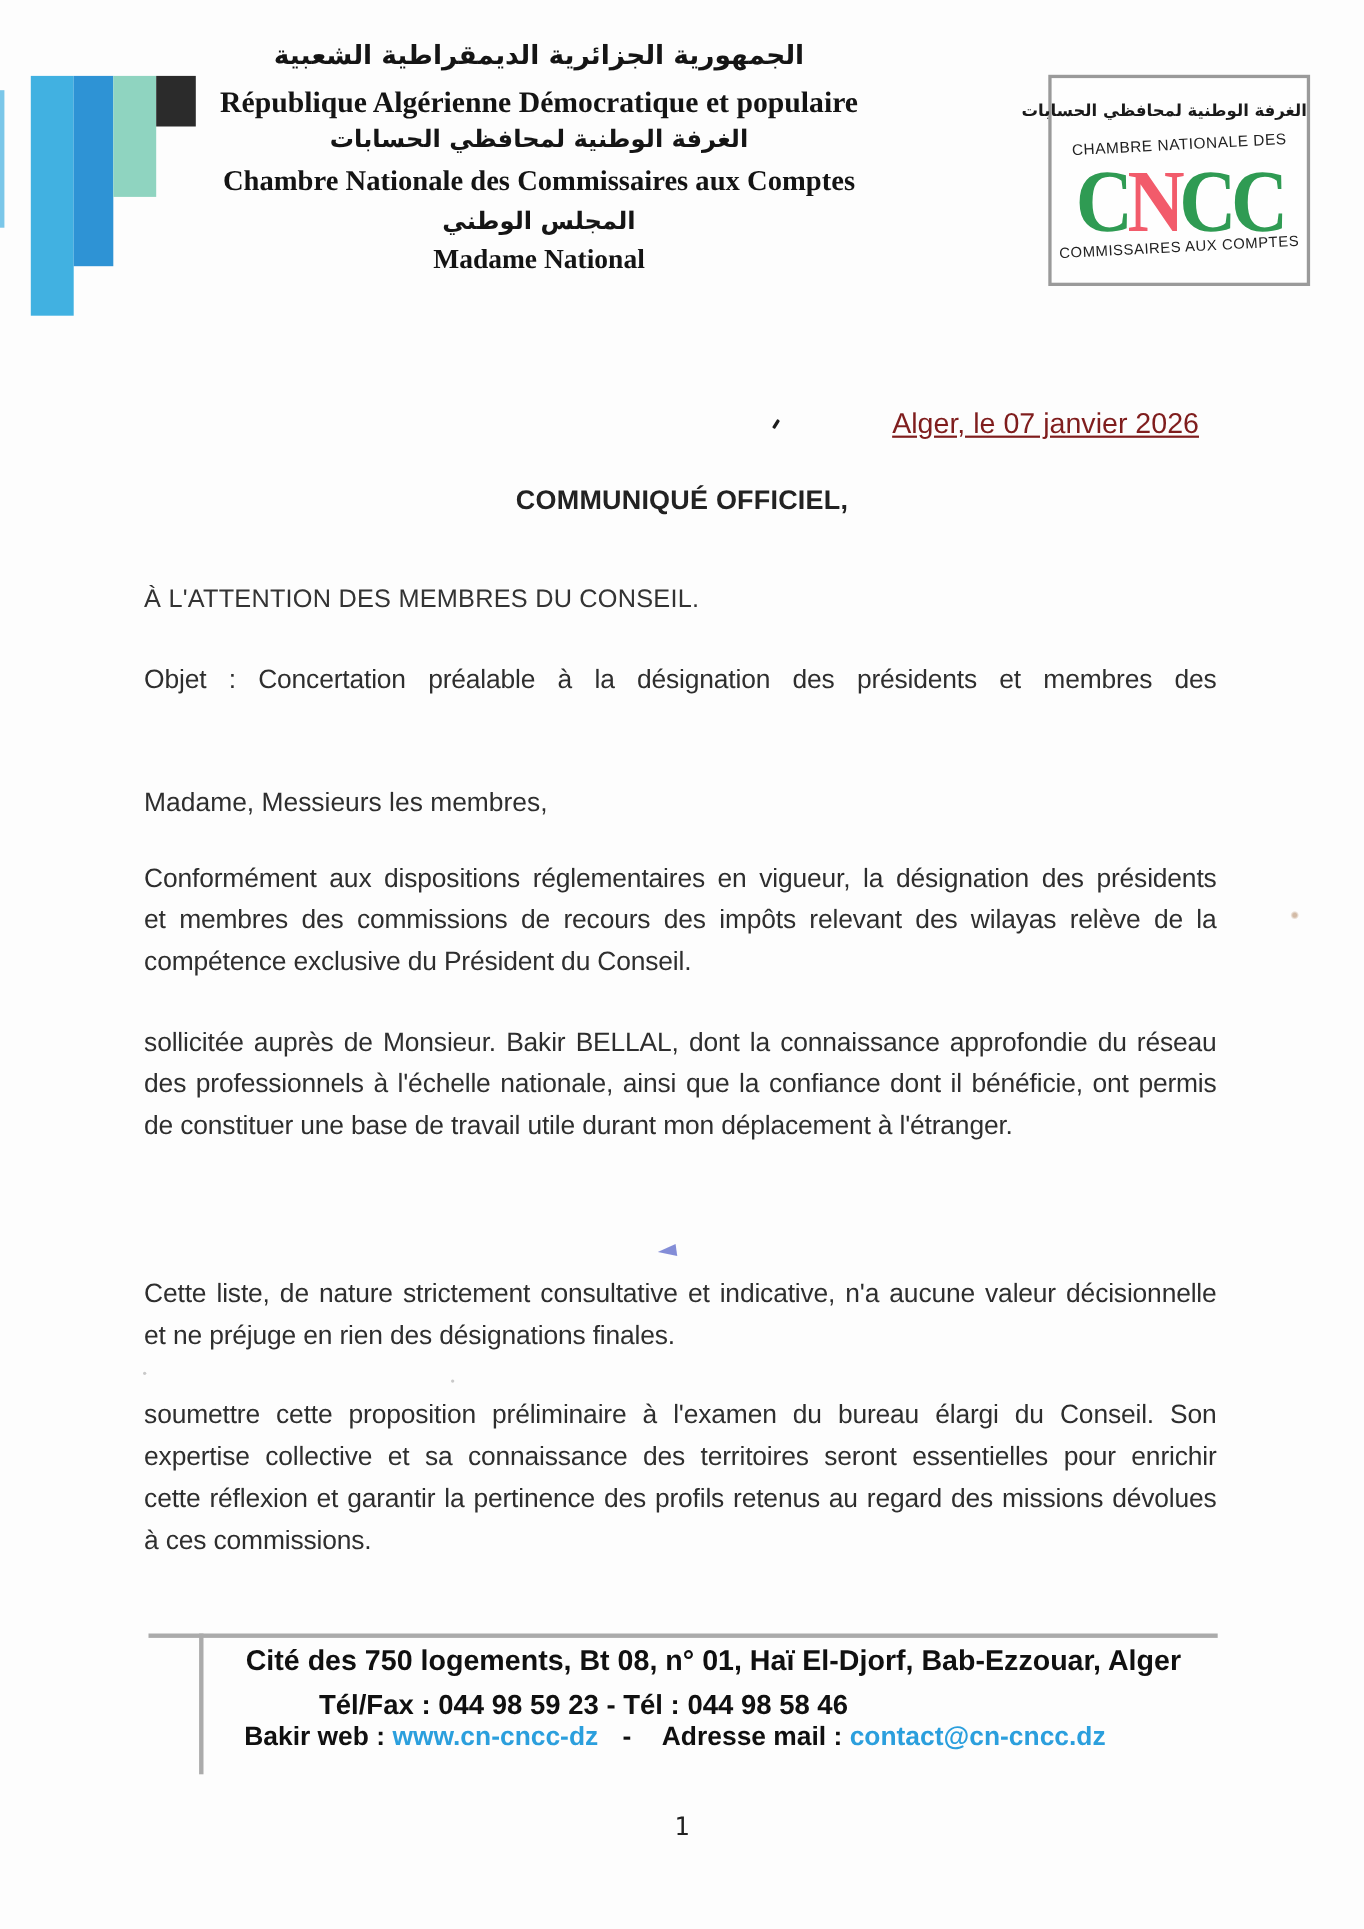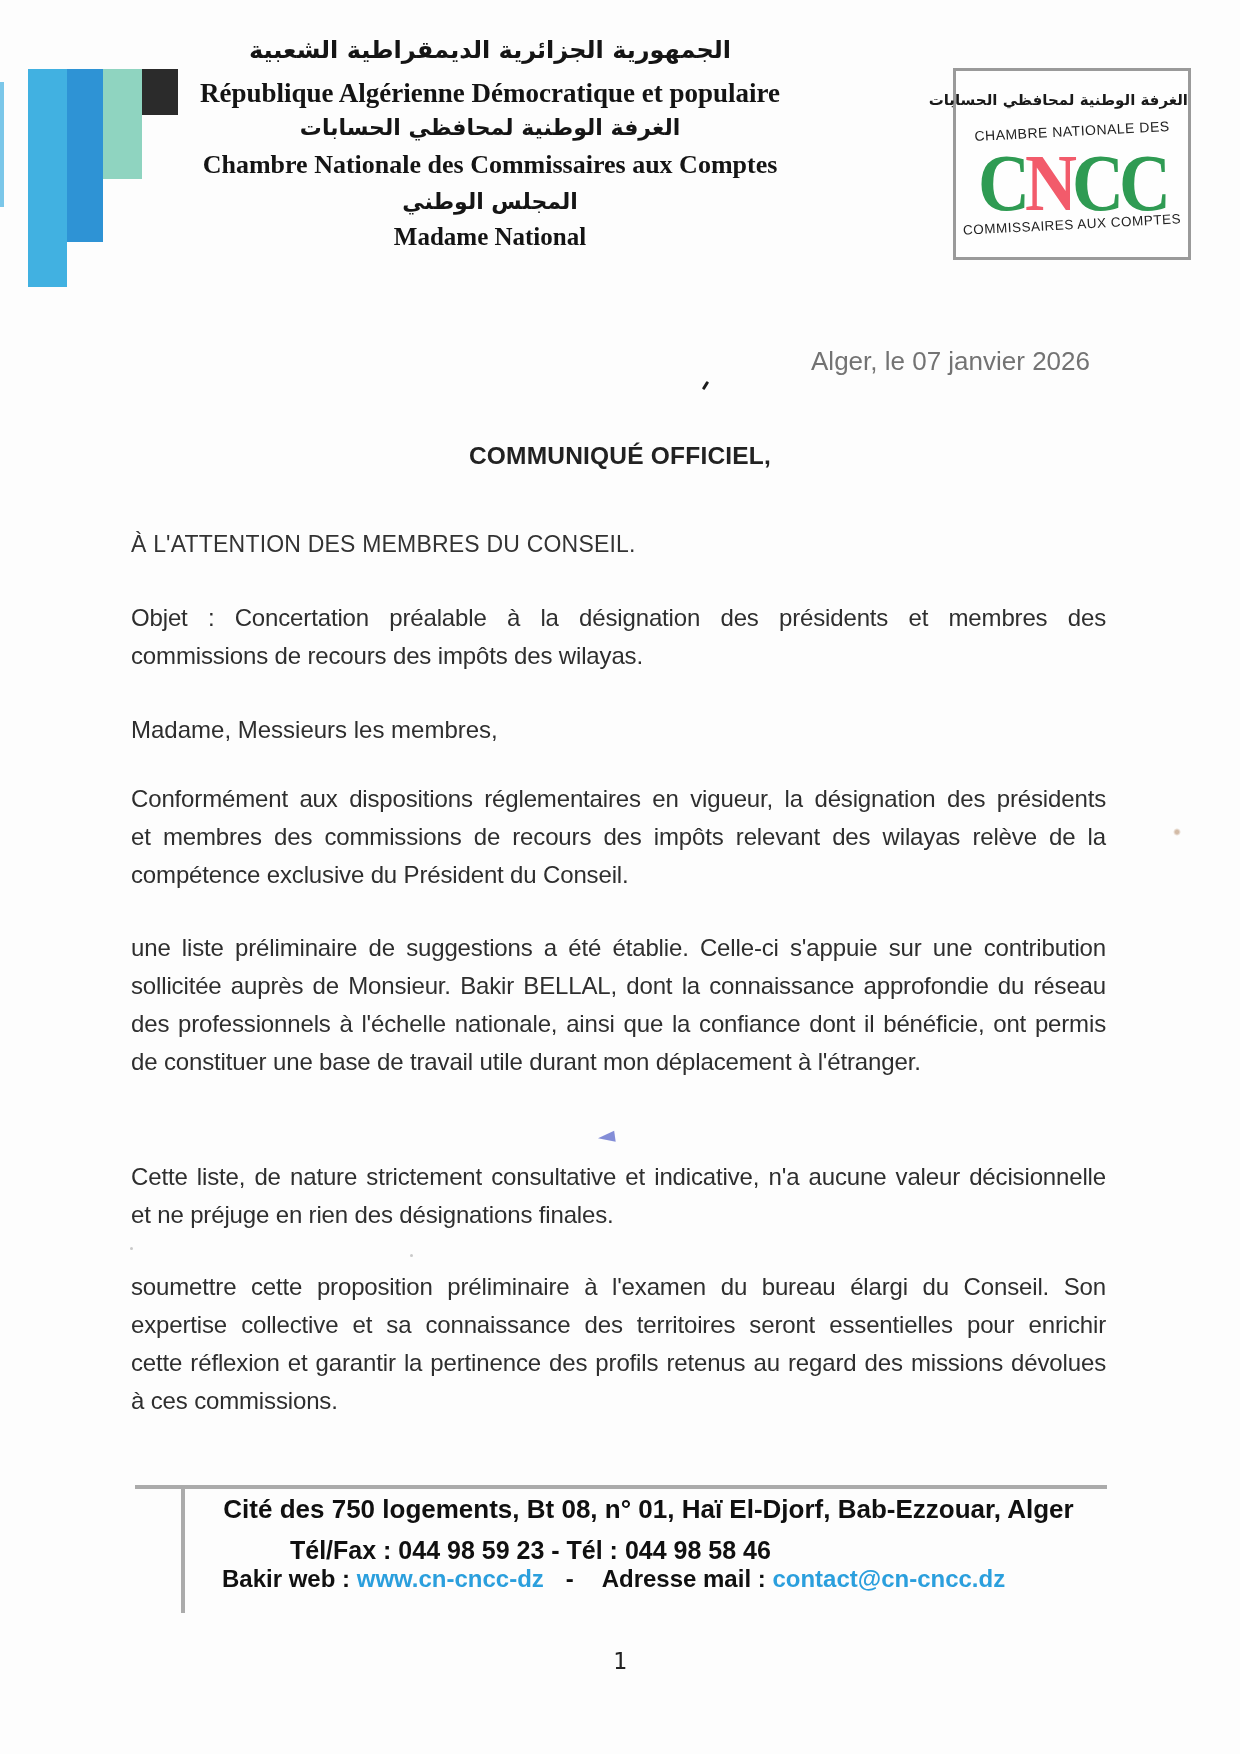--- a/index.html
+++ b/index.html
@@ -18,21 +18,21 @@
   .logo-ar{position:absolute;top:20px;left:0;right:0;text-align:center;
     font-family:"DejaVu Sans",sans-serif;font-weight:bold;font-size:15px;color:#1a1a1a;white-space:nowrap;}
   .logo-top{position:absolute;top:52px;left:0;right:0;text-align:center;
     font-size:14px;letter-spacing:.5px;color:#222;transform:rotate(-3deg);white-space:nowrap;}
   .logo-cncc{position:absolute;top:66px;left:0;right:0;text-align:center;
     font-family:"Liberation Serif",serif;font-weight:bold;font-size:72px;
     letter-spacing:-5px;transform:scaleY(1.12);transform-origin:center top;white-space:nowrap;}
   .logo-bottom{position:absolute;top:146px;left:0;right:0;text-align:center;
     font-size:13.5px;letter-spacing:.5px;color:#222;transform:rotate(-3deg);white-space:nowrap;}
   
-  .date-line{position:absolute;top:346px;right:150px;font-size:26px;color:#737373;white-space:nowrap;}
+  .date-line{position:absolute;top:370px;right:150px;font-size:26px;color:#7f1d1d;white-space:nowrap;text-decoration:underline;}
   .doc-title{position:absolute;top:442px;left:0;right:0;text-align:center;
     font-size:24.5px;font-weight:bold;color:#222;letter-spacing:.2px;}
   .attention{position:absolute;top:531px;left:131px;font-size:23px;color:#333;letter-spacing:.2px;}
   .para{position:absolute;left:131px;width:975px;}
   .jline{font-size:24px;line-height:38px;letter-spacing:-0.15px;
     text-align:justify;text-align-last:justify;white-space:normal;color:#2e2e2e;}
   .jline.last{text-align-last:left;}
   .salutation{position:absolute;top:716px;left:131px;font-size:24px;color:#2e2e2e;}
   
   .f-rule-h{position:absolute;left:135px;top:1485px;width:972px;height:4px;background:#ababab;}
@@ -80,33 +80,31 @@
   <div class="logo-cncc"><span style="color:#2f9b53;">C</span><span style="color:#f25b6b;">N</span><span style="color:#2f9b53;">C</span><span style="color:#2f9b53;">C</span></div>
   <div class="logo-bottom">COMMISSAIRES AUX COMPTES</div>
 </div>
 
 <div class="date-line">Alger, le 07 janvier 2026</div>
 <div class="doc-title">COMMUNIQUÉ OFFICIEL,</div>
 <div class="attention">À L'ATTENTION DES MEMBRES DU CONSEIL.</div>
 
 <div class="para" style="top:599px;">
   <div class="jline">Objet : Concertation préalable à la désignation des présidents et membres des</div>
-  <div class="jline last">commissions de recours des impôts des wilayas.</div>
 </div>
 
 <div class="salutation">Madame, Messieurs les membres,</div>
 
 <div class="para" style="top:780px;">
   <div class="jline">Conformément aux dispositions réglementaires en vigueur, la désignation des présidents</div>
   <div class="jline">et membres des commissions de recours des impôts relevant des wilayas relève de la</div>
   <div class="jline last">compétence exclusive du Président du Conseil.</div>
 </div>
 
 <div class="para" style="top:929px;">
-  <div class="jline">une liste préliminaire de suggestions a été établie. Celle-ci s'appuie sur une contribution</div>
   <div class="jline">sollicitée auprès de Monsieur. Bakir BELLAL, dont la connaissance approfondie du réseau</div>
   <div class="jline">des professionnels à l'échelle nationale, ainsi que la confiance dont il bénéficie, ont permis</div>
   <div class="jline last">de constituer une base de travail utile durant mon déplacement à l'étranger.</div>
 </div>
 
 <div class="para" style="top:1158px;">
   <div class="jline">Cette liste, de nature strictement consultative et indicative, n'a aucune valeur décisionnelle</div>
   <div class="jline last">et ne préjuge en rien des désignations finales.</div>
 </div>
 

